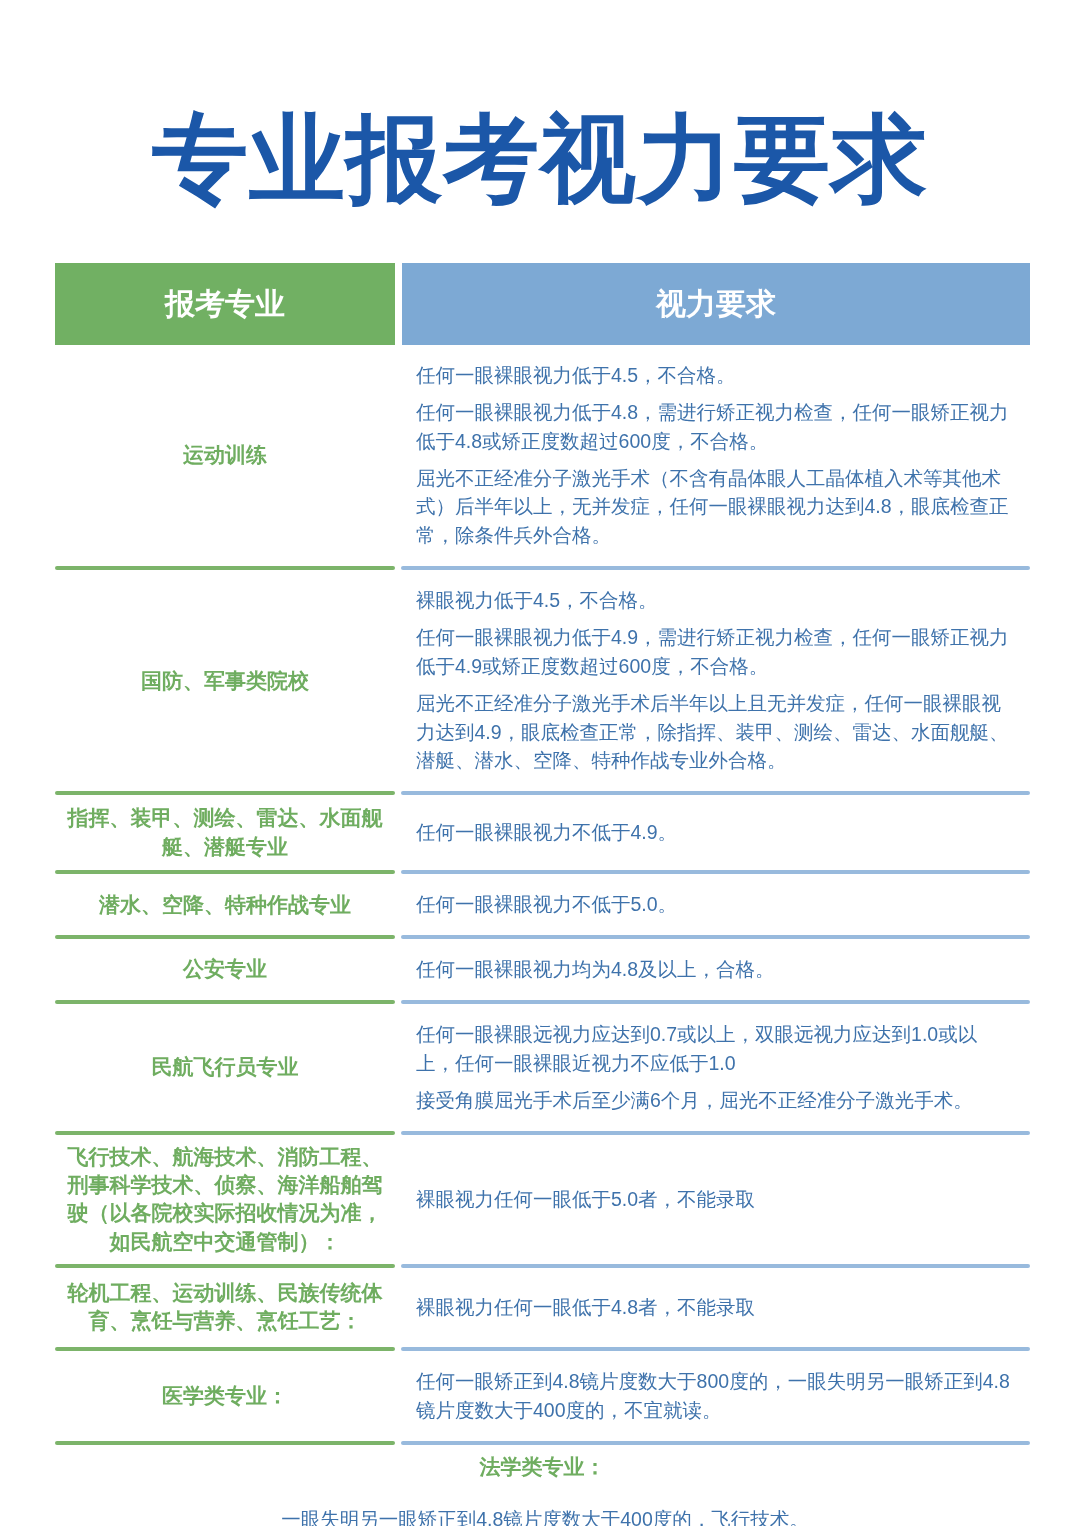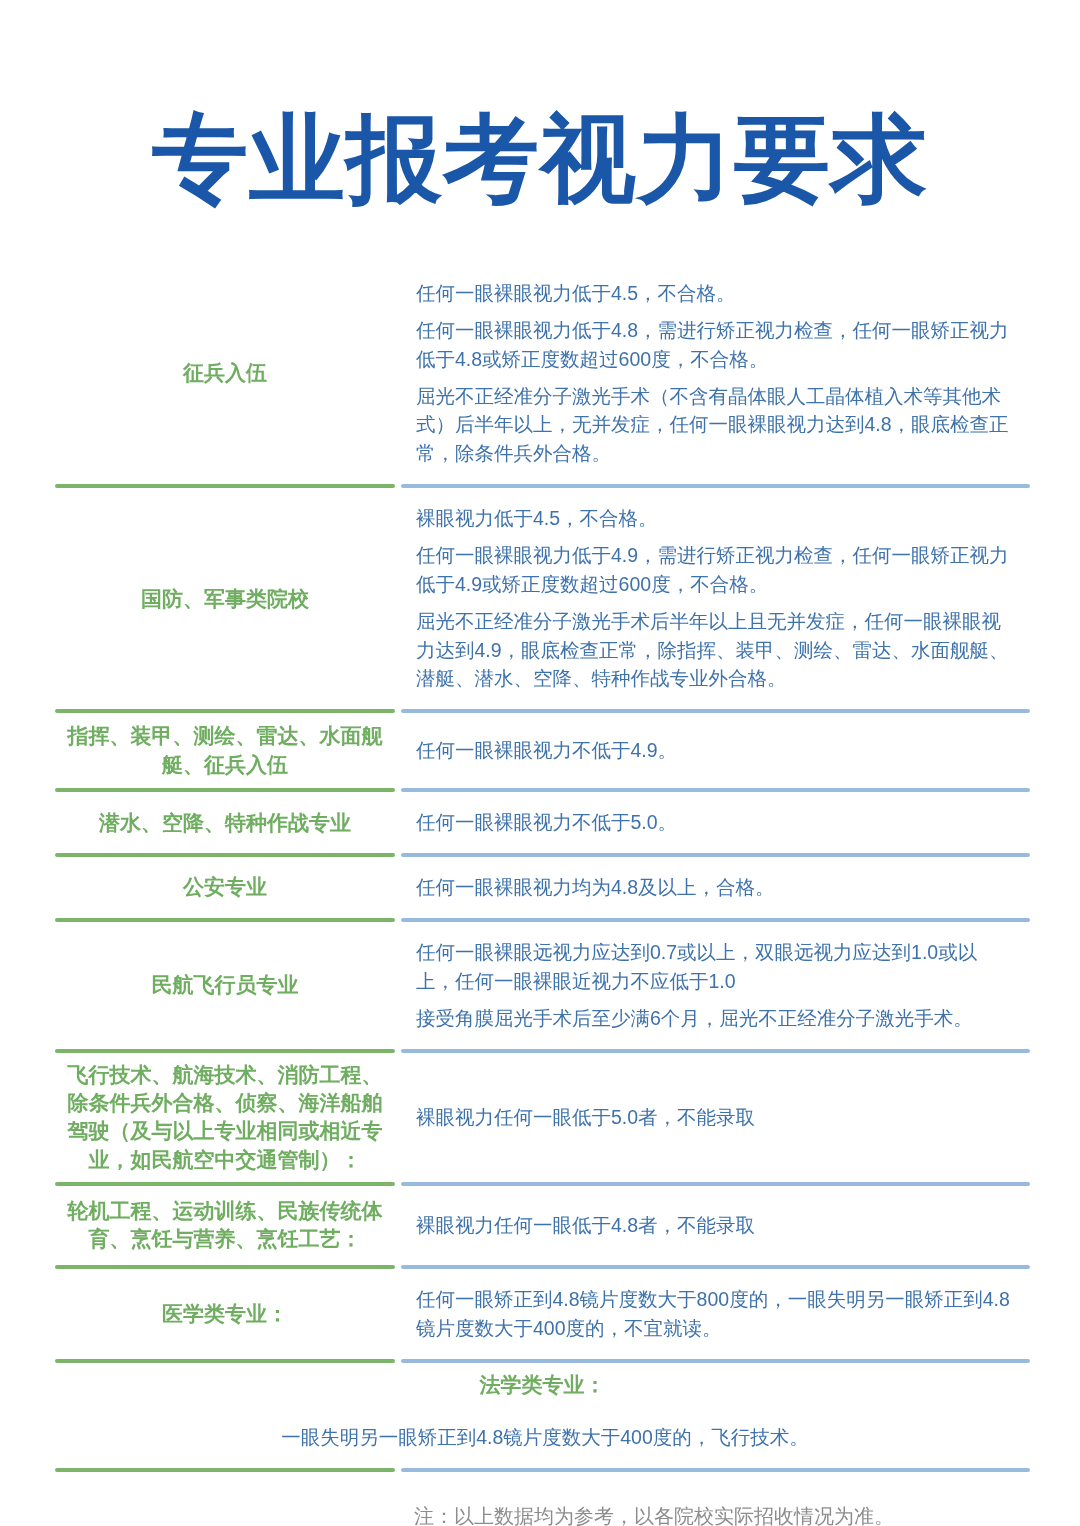--- a/index.html
+++ b/index.html
@@ -91,24 +91,28 @@
 </style>
 </head>
 <body>
 
 <div class="page">
 
   <h1 class="title">专业报考视力要求</h1>
 
   <div class="table">
 
+    <div class="thead">
+      <div class="th th-major">报考专业</div>
+      <div class="th th-req">视力要求</div>
+    </div>
 
     <div id="tbody">
         <div class="row r0">
-          <div class="cell-major">征兵入伍</div>
+          <div class="cell-major">运动训练</div>
           <div class="cell-req">
             <p>任何一眼裸眼视力低于4.5，不合格。</p>
             <p>任何一眼裸眼视力低于4.8，需进行矫正视力检查，任何一眼矫正视力低于4.8或矫正度数超过600度，不合格。</p>
             <p>屈光不正经准分子激光手术（不含有晶体眼人工晶体植入术等其他术式）后半年以上，无并发症，任何一眼裸眼视力达到4.8，眼底检查正常，除条件兵外合格。</p>
           </div>
         </div>
         <div class="sep">
           <span class="sep-green"></span>
           <span class="sep-blue"></span>
         </div>
@@ -118,21 +122,21 @@
             <p>裸眼视力低于4.5，不合格。</p>
             <p>任何一眼裸眼视力低于4.9，需进行矫正视力检查，任何一眼矫正视力低于4.9或矫正度数超过600度，不合格。</p>
             <p>屈光不正经准分子激光手术后半年以上且无并发症，任何一眼裸眼视力达到4.9，眼底检查正常，除指挥、装甲、测绘、雷达、水面舰艇、潜艇、潜水、空降、特种作战专业外合格。</p>
           </div>
         </div>
         <div class="sep">
           <span class="sep-green"></span>
           <span class="sep-blue"></span>
         </div>
         <div class="row r2">
-          <div class="cell-major">指挥、装甲、测绘、雷达、水面舰艇、征兵入伍</div>
+          <div class="cell-major">指挥、装甲、测绘、雷达、水面舰艇、潜艇专业</div>
           <div class="cell-req">
             <p>任何一眼裸眼视力不低于4.9。</p>
           </div>
         </div>
         <div class="sep">
           <span class="sep-green"></span>
           <span class="sep-blue"></span>
         </div>
         <div class="row r3">
           <div class="cell-major">潜水、空降、特种作战专业</div>
@@ -159,21 +163,21 @@
           <div class="cell-req">
             <p>任何一眼裸眼远视力应达到0.7或以上，双眼远视力应达到1.0或以上，任何一眼裸眼近视力不应低于1.0</p>
             <p>接受角膜屈光手术后至少满6个月，屈光不正经准分子激光手术。</p>
           </div>
         </div>
         <div class="sep">
           <span class="sep-green"></span>
           <span class="sep-blue"></span>
         </div>
         <div class="row r6">
-          <div class="cell-major">飞行技术、航海技术、消防工程、除条件兵外合格、侦察、海洋船舶驾驶（及与以上专业相同或相近专业，如民航空中交通管制）：</div>
+          <div class="cell-major">飞行技术、航海技术、消防工程、刑事科学技术、侦察、海洋船舶驾驶（以各院校实际招收情况为准，如民航空中交通管制）：</div>
           <div class="cell-req">
             <p>裸眼视力任何一眼低于5.0者，不能录取</p>
           </div>
         </div>
         <div class="sep">
           <span class="sep-green"></span>
           <span class="sep-blue"></span>
         </div>
         <div class="row r7">
           <div class="cell-major">轮机工程、运动训练、民族传统体育、烹饪与营养、烹饪工艺：</div>

